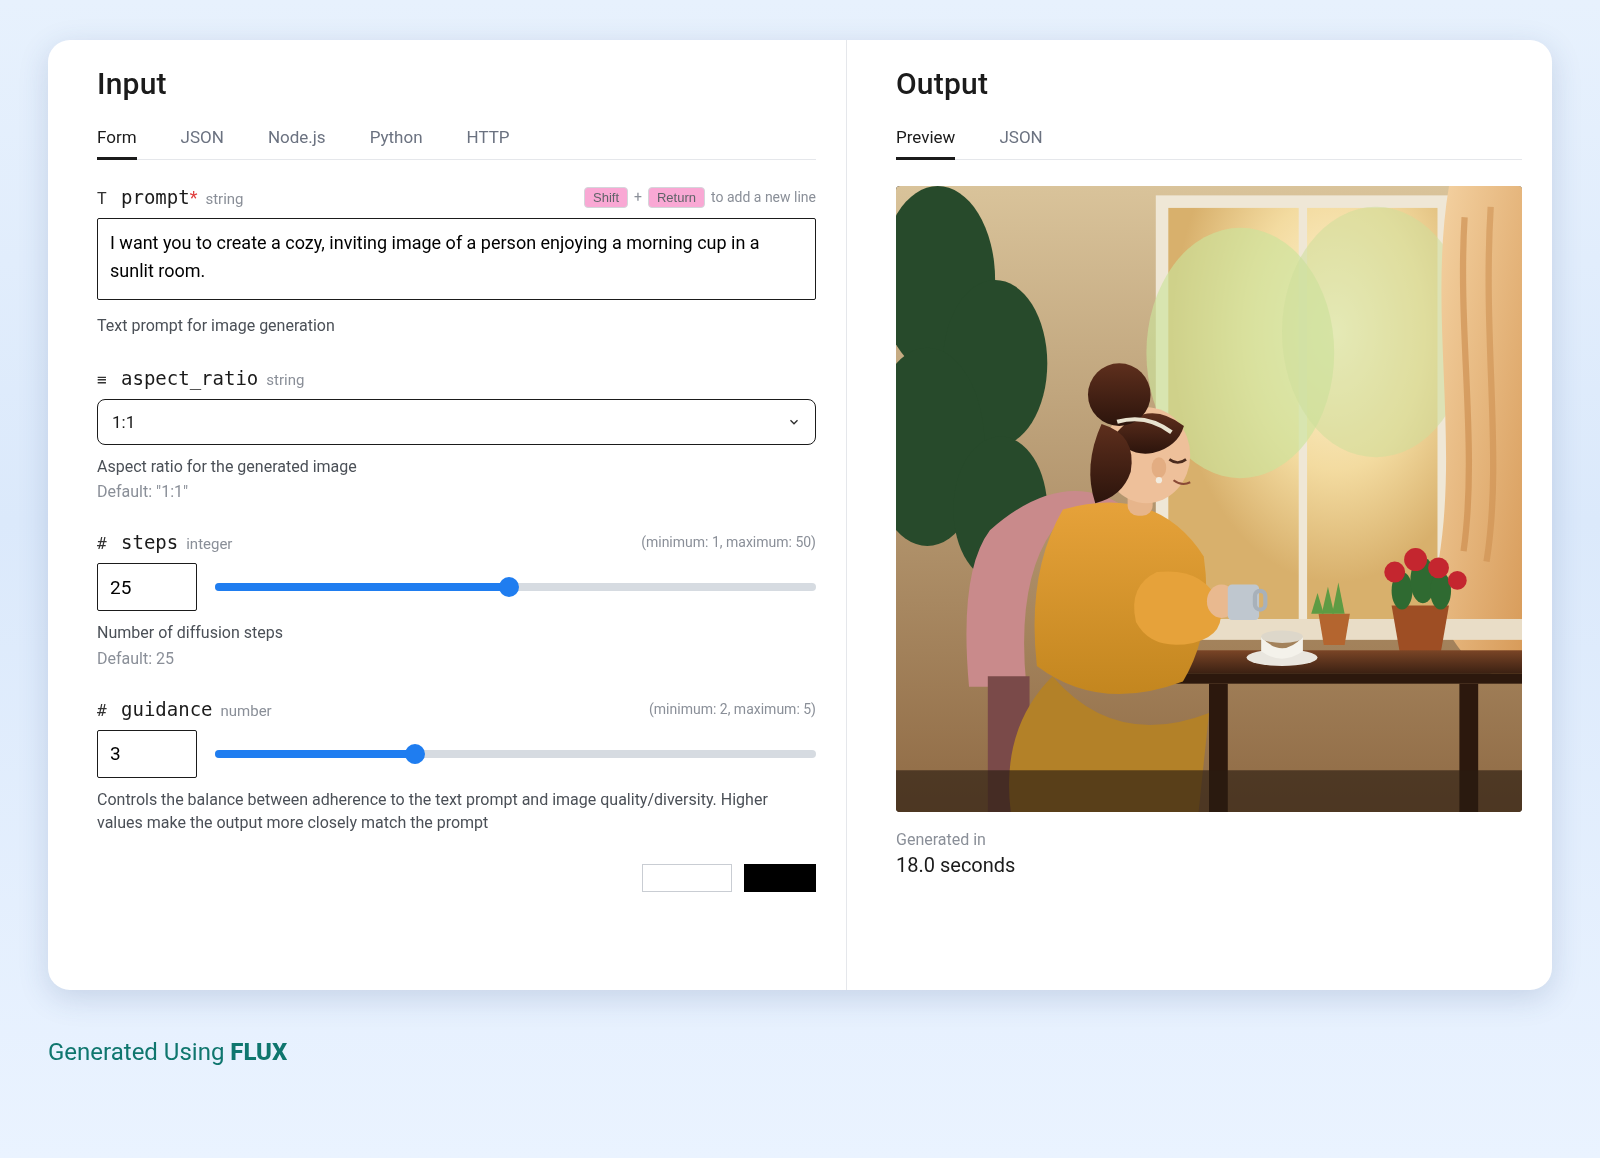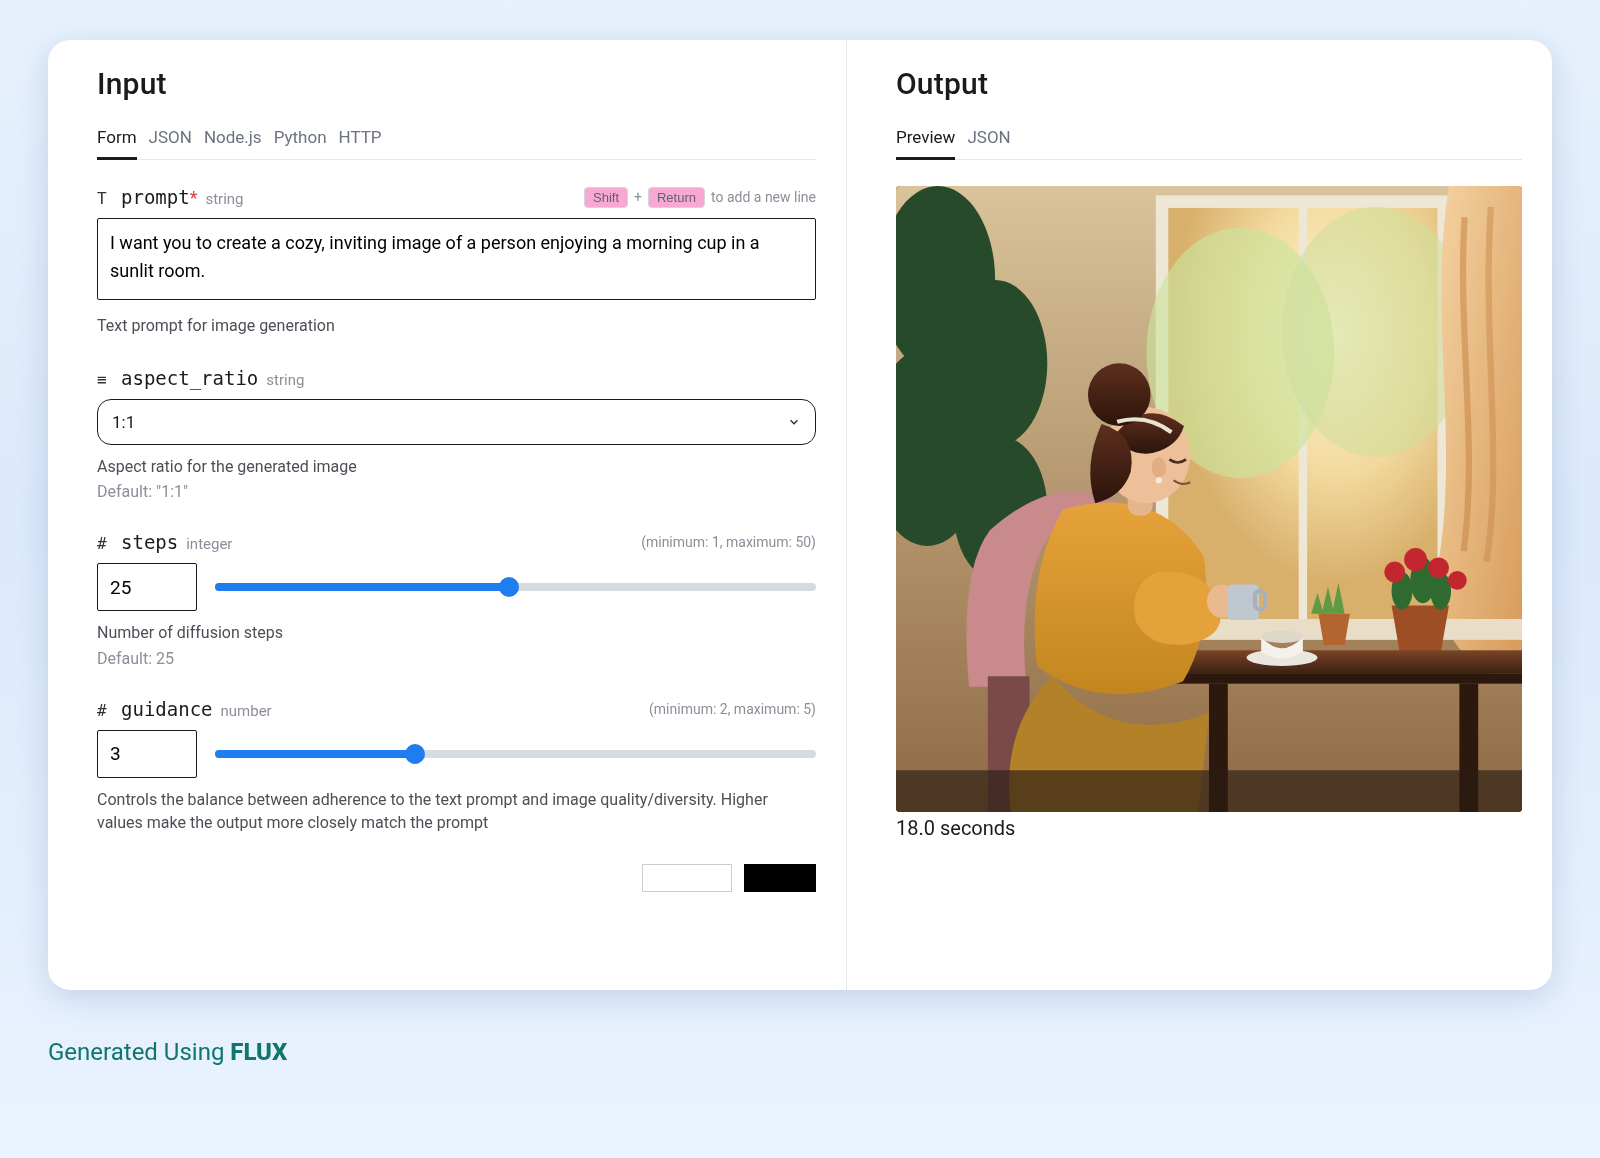--- a/index.html
+++ b/index.html
@@ -31,21 +31,21 @@
   .pane-right { flex: 1; }
   .panel-title {
     font-size: 30px;
     font-weight: 500;
     letter-spacing: 0.2px;
     color: #1b1b1b;
     margin-bottom: 18px;
   }
   .tabs {
     display: flex;
-    gap: 12px;
+    gap: 44px;
     border-bottom: 1px solid #e5e7eb;
     margin-bottom: 26px;
   }
   .tab {
     font-size: 17px;
     color: #6b7280;
     padding: 8px 0 12px 0;
     cursor: pointer;
     position: relative;
   }
@@ -129,21 +129,21 @@
     margin-top: 4px;
   }
 
   .select-wrap {
     position: relative;
   }
   .select-box {
     width: 100%;
     height: 46px;
     border: 1.6px solid #1b1b1b;
-    border-radius: 14px;
+    border-radius: 8px;
     display: flex;
     align-items: center;
     justify-content: space-between;
     padding: 0 14px;
     font-size: 17px;
     cursor: pointer;
   }
   .chev {
     width: 14px; height: 14px;
   }
@@ -462,20 +462,21 @@
         <ellipse cx="252" cy="270" rx="7" ry="10" fill="#e3ad82"></ellipse>
         <circle cx="252" cy="282" r="3" fill="#f2ece0"></circle>
 
         <path d="M262 262 q8 6 16 0" stroke="#4a2b1e" stroke-width="2.5" fill="none"></path>
         <path d="M266 282 q8 6 16 2" stroke="#8a4a36" stroke-width="2" fill="none"></path>
 
         <rect x="0" y="560" width="600" height="40" fill="#2a1c11" opacity="0.65"></rect>
       </svg>
     </div>
 
+    <div class="out-meta-label">Generated in</div>
     <div class="out-meta-value">18.0 seconds</div>
   </div>
 
 </div>
 
 <div class="footer-caption">
   <span>Generated Using </span><span class="brand">FLUX</span>
 </div>
 
 </body></html>

